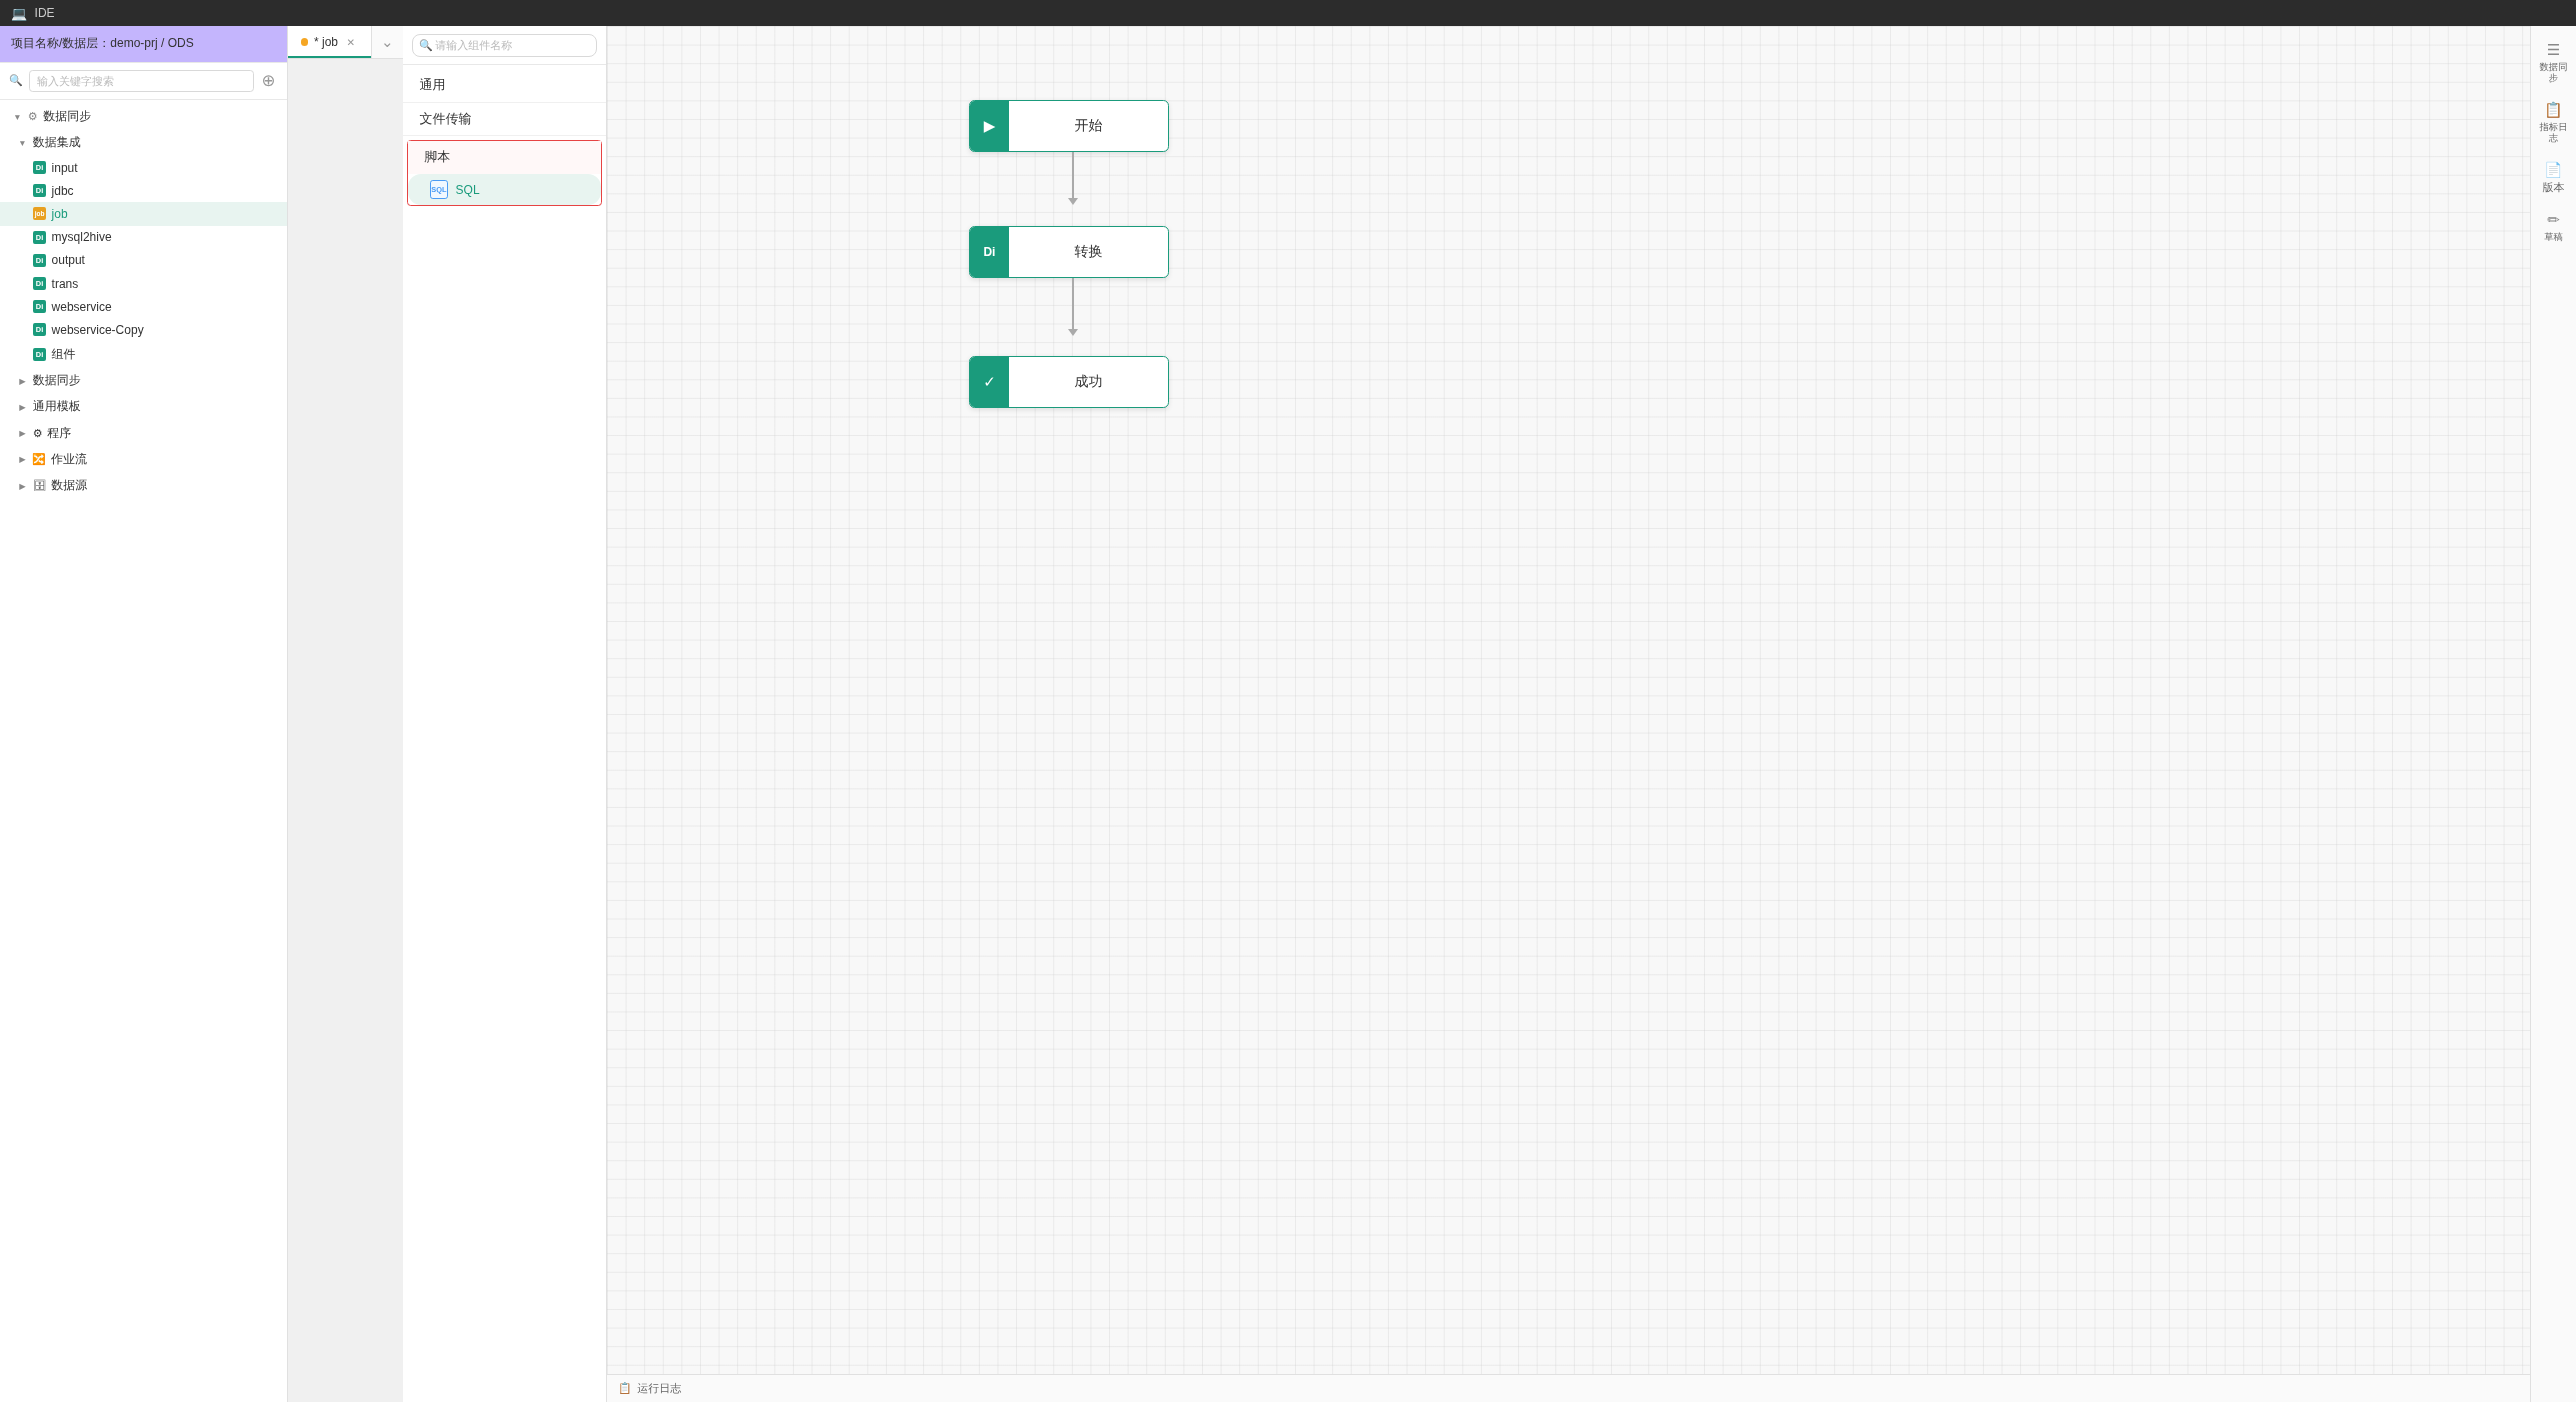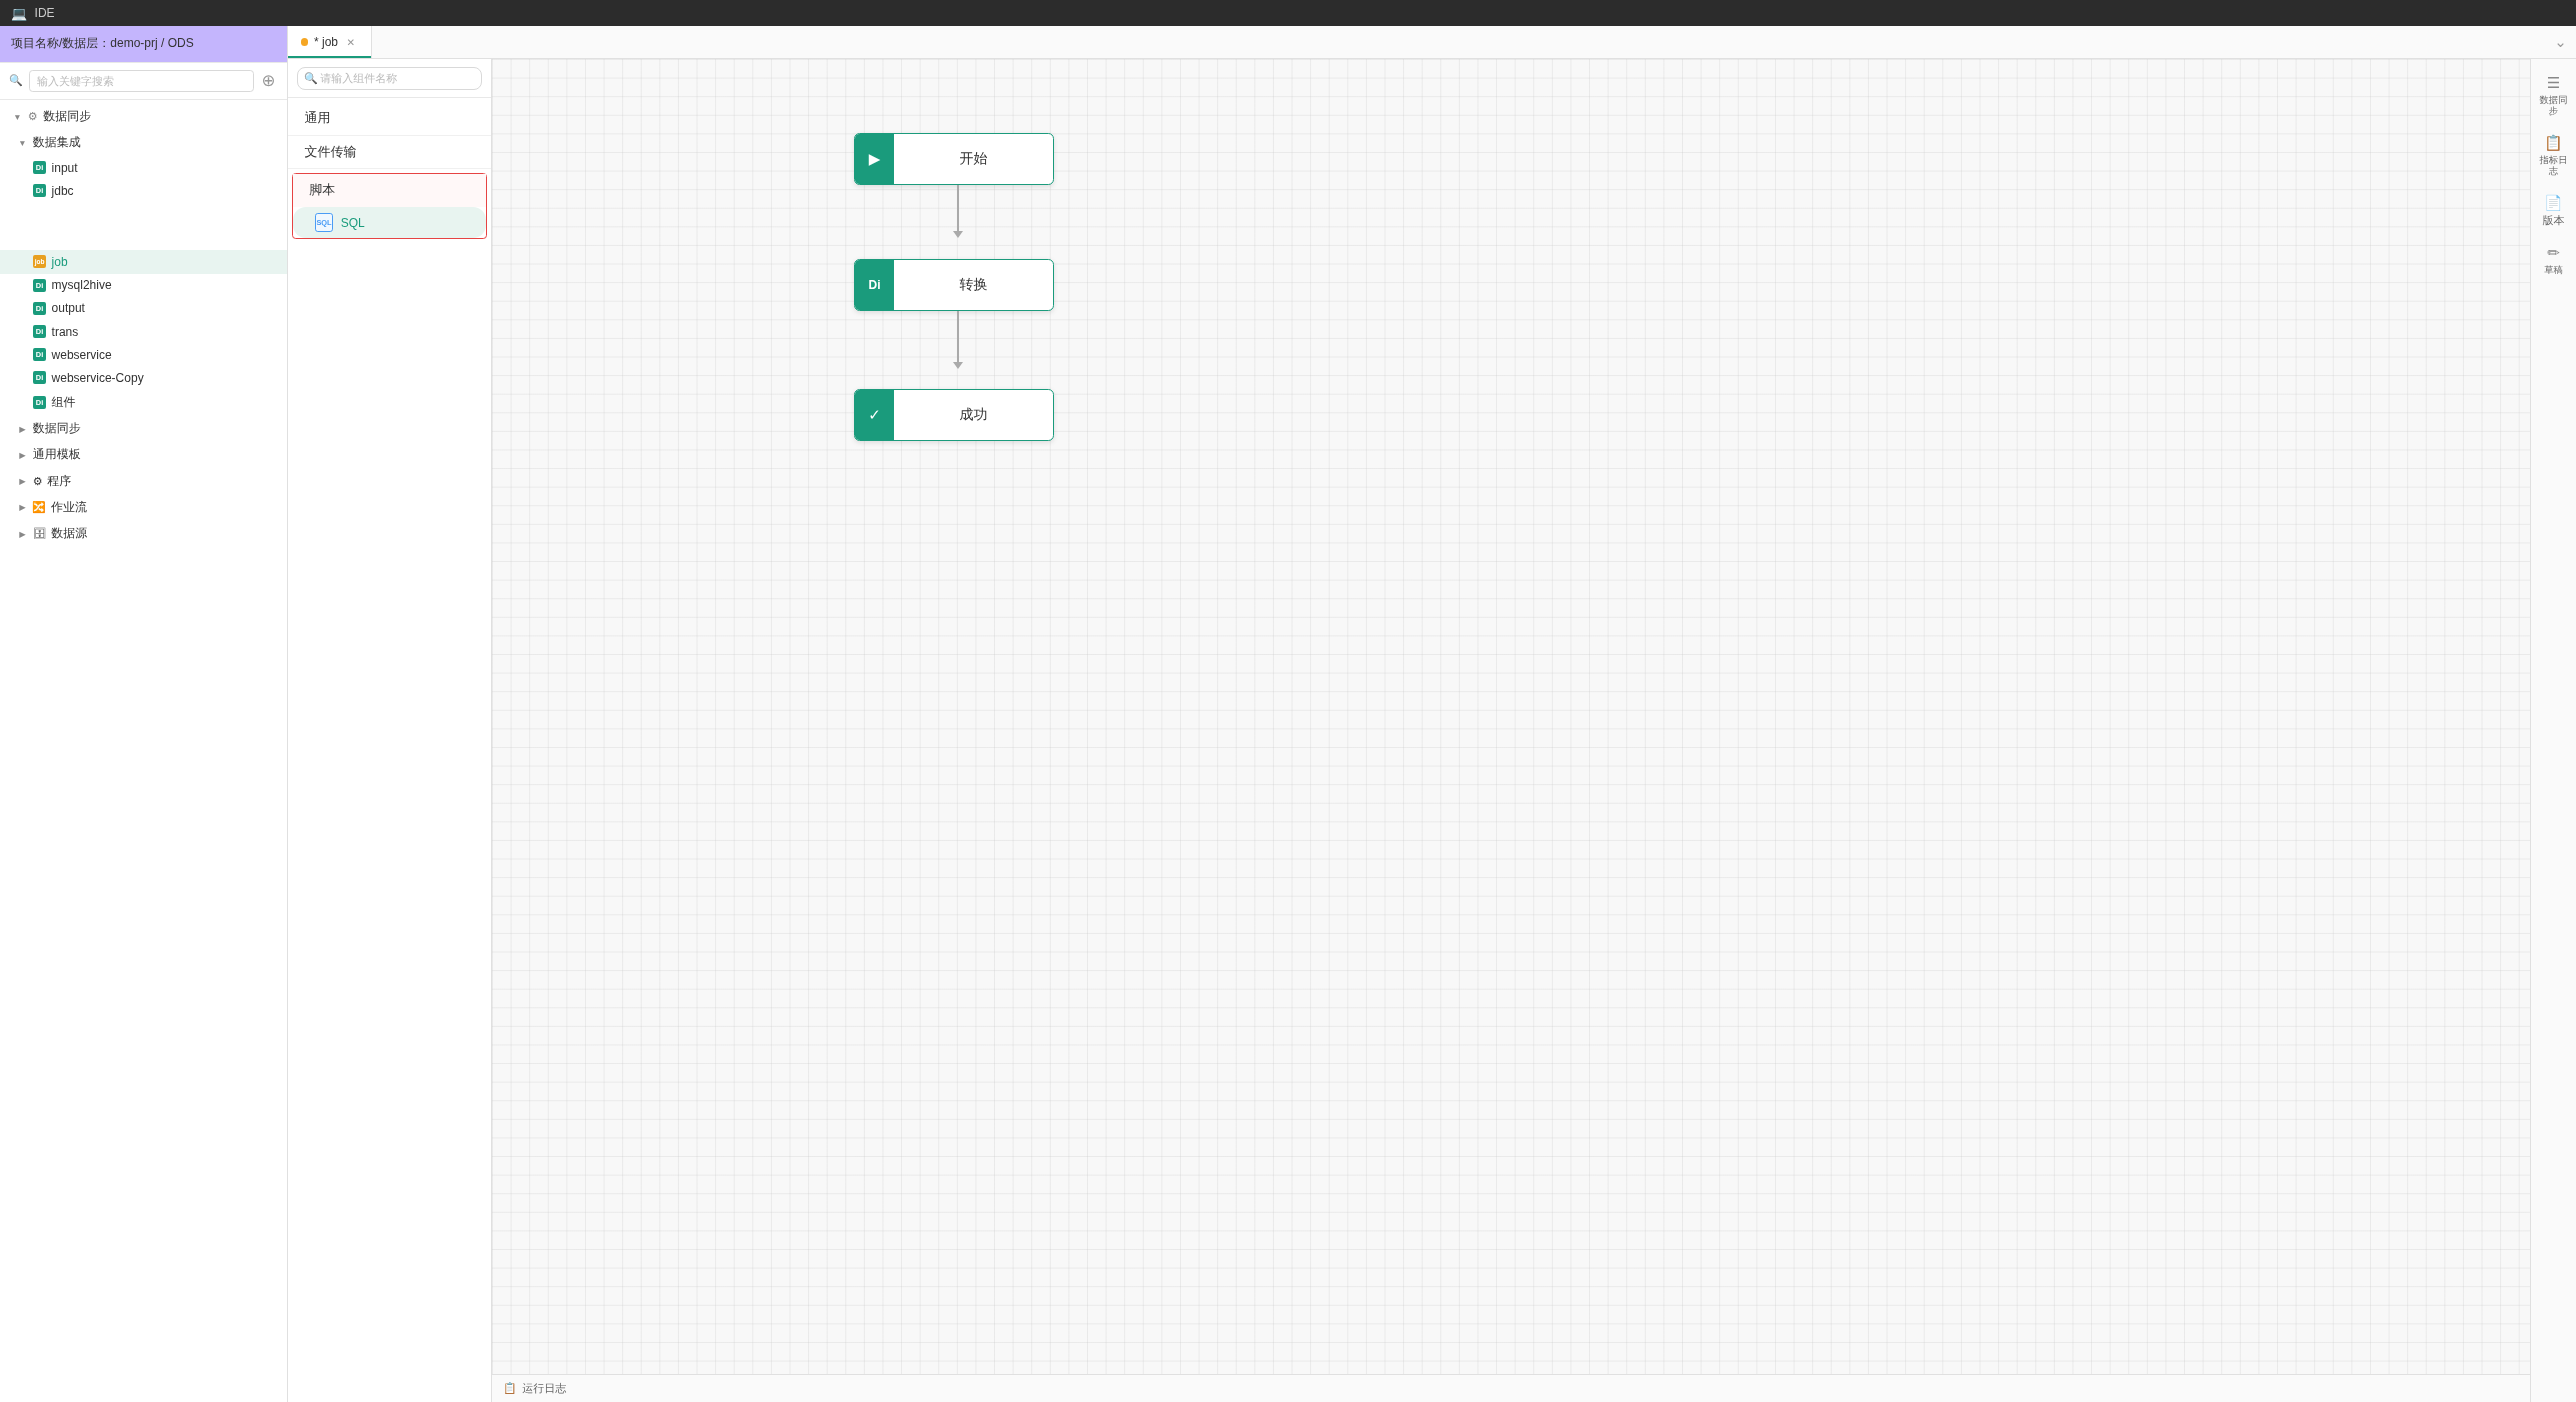--- a/index.html
+++ b/index.html
@@ -78,21 +78,20 @@
       align-items: center;
       padding: 4.6px 11px;
       cursor: pointer;
       font-size: 12px;
       color: #333;
       user-select: none;
     }
     .tree-item.active {
       background: #e8f4f0;
       color: #1a9b7c;
-      margin-top: 48px;
     }
 
     .tree-item .arrow {
       width: 13px;
       height: 13px;
       display: flex;
       align-items: center;
       justify-content: center;
       font-size: 8.4px;
       color: #888;
@@ -558,21 +557,21 @@
 
         <div class="tree-item indent-1">
           <span class="arrow collapsed"></span>
           <span style="margin-right:4.6px; font-size:11px;">🗄</span>
           <span>数据源</span>
         </div>
 
       </div>
     </div>
 
-    <div style="flex:1; display:flex; flex-direction:column; overflow:hidden;">
+    <div style="flex:1; display:flex; flex-direction:row; overflow:hidden;">
 
       <div class="tab-bar">
         <div class="tab-item active">
           <div class="tab-dot"></div>
           <span style="font-size:12px;">* job</span>
           <span class="tab-close">✕</span>
         </div>
         <div class="tab-bar-spacer"></div>
         <div class="tab-bar-collapse">⌄</div>
       </div>

